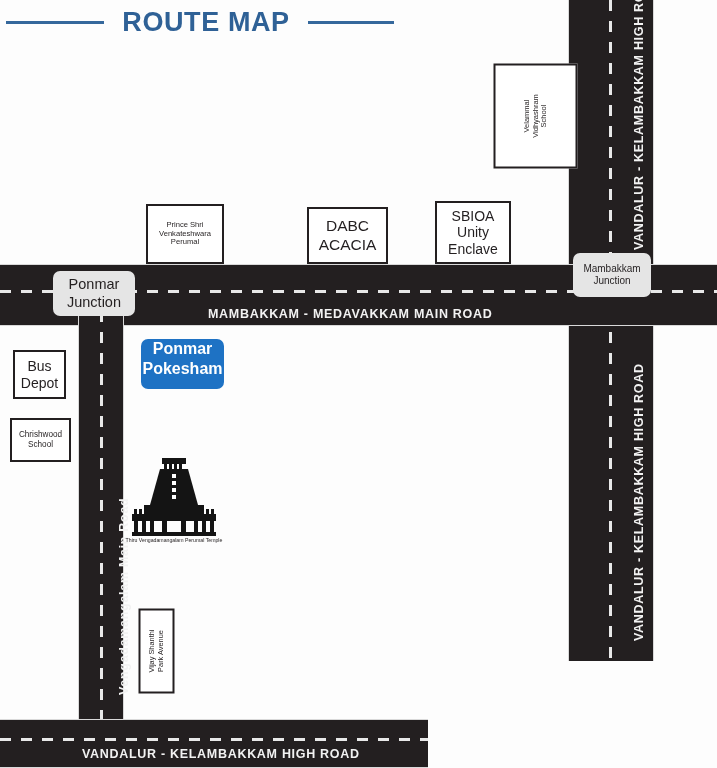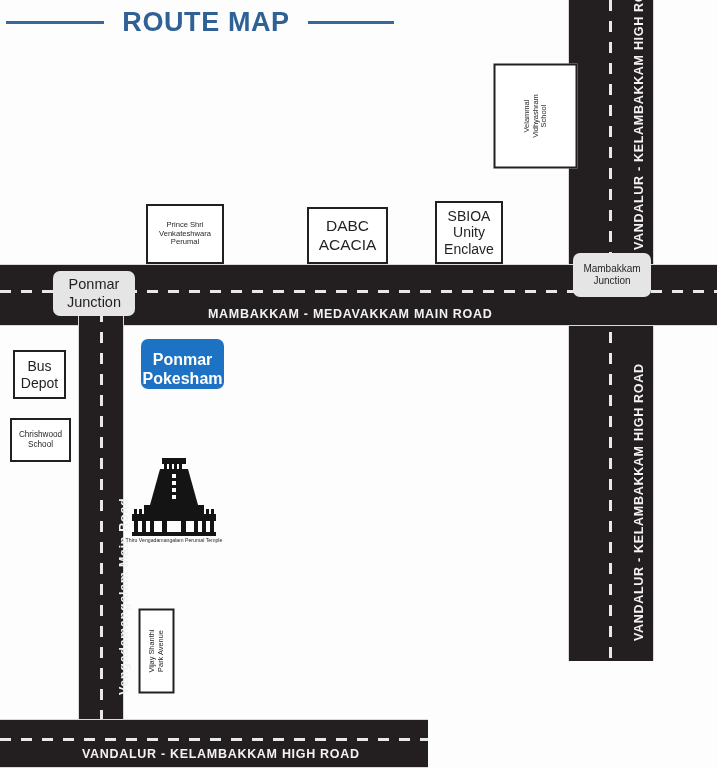--- a/index.html
+++ b/index.html
@@ -115,21 +115,21 @@
     z-index: 6;
   }
 
   
   .highlight {
     position: absolute;
     background: #1e72c4;
     border-radius: 7px;
     color: #ffffff;
     display: flex;
-    align-items: flex-end;
+    align-items: flex-start;
     justify-content: center;
     text-align: center;
     font-size: 16px;
     font-weight: bold;
     line-height: 1.22;
     z-index: 5;
   }
 
   
   .temple {
@@ -206,21 +206,21 @@
     </div>
   </div>
 
   <div class="box" style="left:307px; top:207px; width:81px; height:57px; font-size:15.5px;">
     <div>
       <span>DABC</span>
       <span>ACACIA</span>
     </div>
   </div>
 
-  <div class="box" style="left:435px; top:201px; width:68px; height:63px; font-size:14px;">
+  <div class="box" style="left:435px; top:201px; width:76px; height:63px; font-size:14px;">
     <div>
       <span>SBIOA</span>
       <span>Unity</span>
       <span>Enclave</span>
     </div>
   </div>
 
   <div class="box" style="left:13px; top:350px; width:53px; height:49px; font-size:14px;">
     <div>
       <span>Bus</span>

